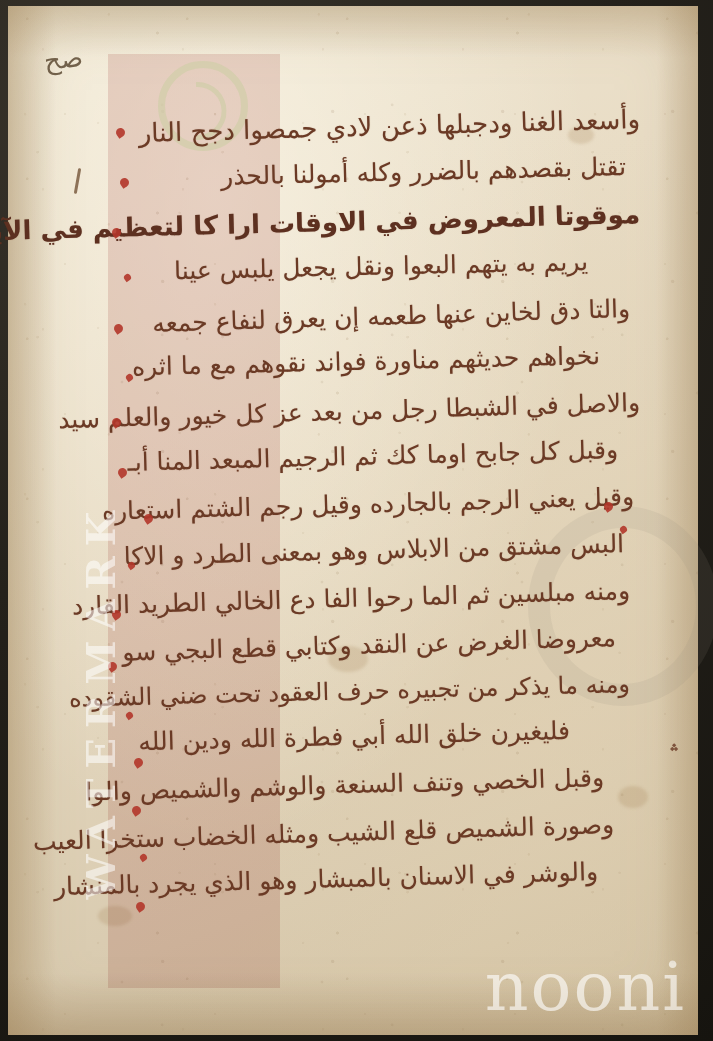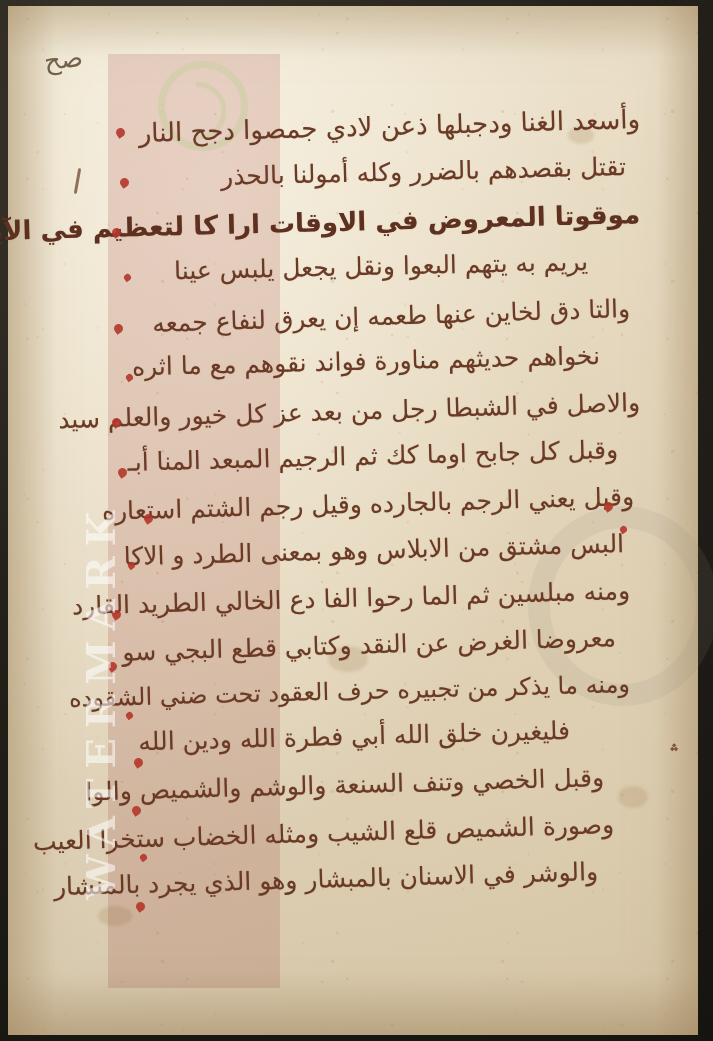--- a/index.html
+++ b/index.html
@@ -267,14 +267,15 @@
     <div class="marker" style="left:100px;  top:656px;"></div>
     <div class="marker sm" style="left:118px;  top:706px;"></div>
     <div class="marker" style="left:126px;  top:752px;"></div>
     <div class="marker" style="left:124px;  top:800px;"></div>
     <div class="marker sm" style="left:132px;  top:848px;"></div>
     <div class="marker" style="left:128px;  top:896px;"></div>
     <div class="marker" style="left:596px;  top:496px;"></div>
     <div class="marker sm" style="left:612px;  top:520px;"></div>
 
     <div class="wm-vertical">WATERMARK</div>
+    <div class="wm-noon">nooni</div>
   </div>
 </div>
 
 </body></html>

